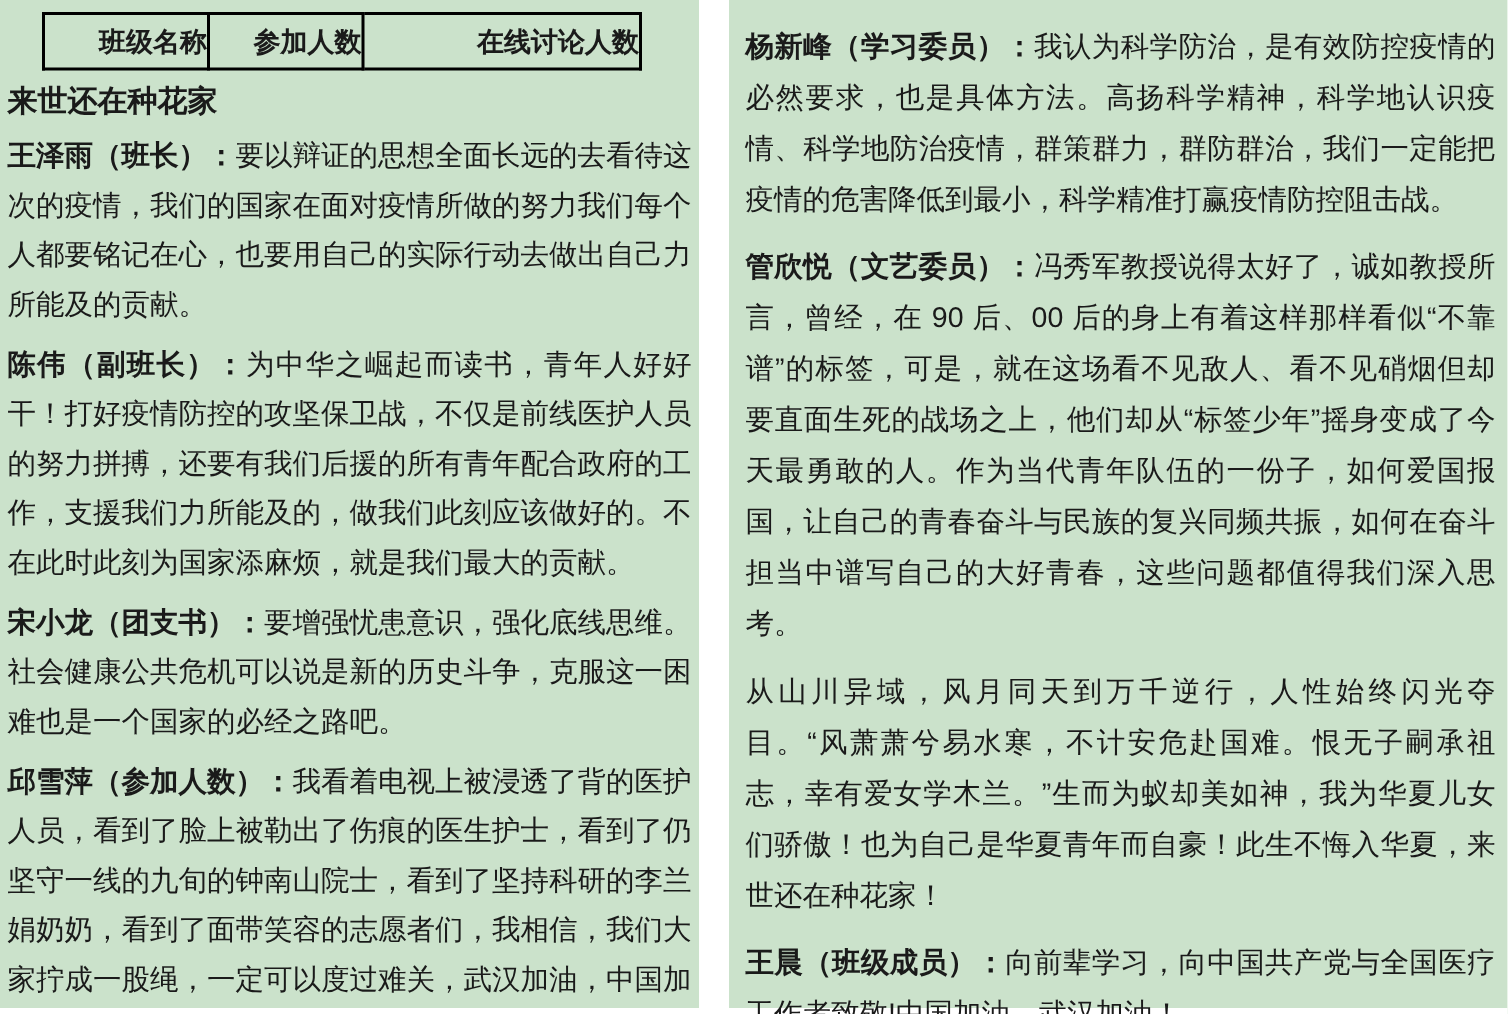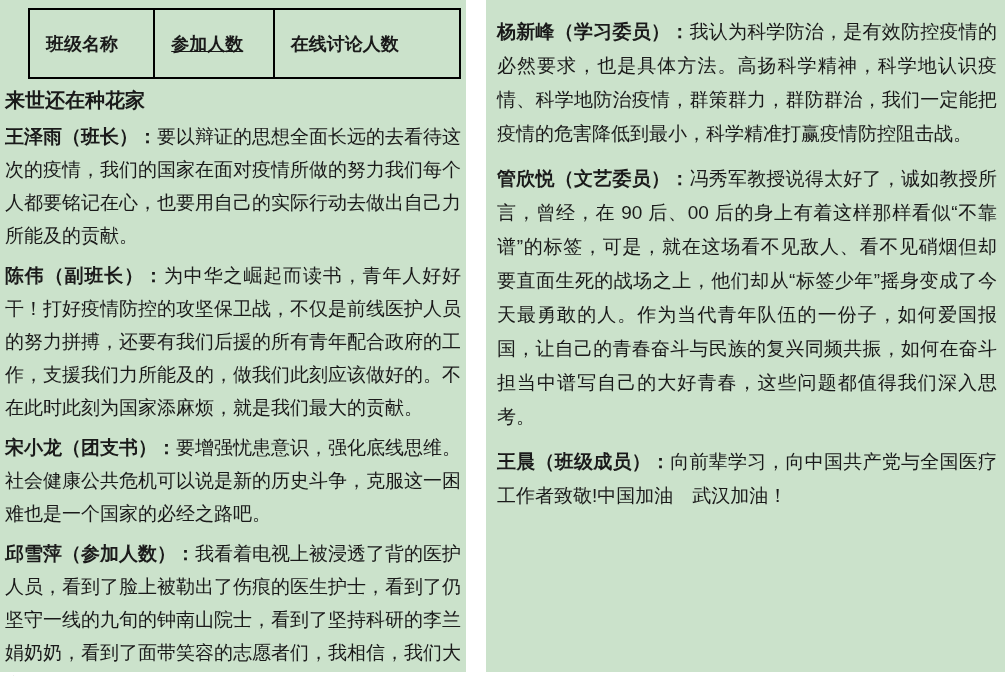--- a/index.html
+++ b/index.html
@@ -36,29 +36,29 @@
     padding: 7px 8px 0 11px;
   }
   table.stats {
     border-collapse: collapse;
     margin: 8px 0 0 23px;
     table-layout: fixed;
     background: transparent;
   }
   table.stats th, table.stats td {
     border: 2px solid #000000;
-    text-align: left;
+    text-align: right;
     vertical-align: middle;
     font-size: 18px;
-    padding: 16px;
+    padding: 0;
   }
   table.stats th { font-weight: bold; height: 35px; }
   table.stats td { font-weight: normal; height: 42px; }
   .col-1 { width: 108px; }
-  .col-2 { width: 101px; text-decoration: underline; }
+  .col-2 { width: 101px; }
   .col-3 { width: 183px; }
   .doc-heading {
     font-size: 20px;
     font-weight: bold;
     margin: 8px 0 2px 0;
     line-height: 26px;
   }
   p.speech {
     font-size: 19px;
     line-height: 33px;
@@ -98,18 +98,19 @@
     <p class="speech"><span class="spk">邱雪萍（参加人数）：</span><span>我看着电视上被浸透了背的医护人员，看到了脸上被勒出了伤痕的医生护士，看到了仍坚守一线的九旬的钟南山院士，看到了坚持科研的李兰娟奶奶，看到了面带笑容的志愿者们，我相信，我们大家拧成一股绳，一定可以度过难关，武汉加油，中国加油！</span></p>
 
   </div>
 
   <div class="panel panel-right">
 
     <p class="speech"><span class="spk">杨新峰（学习委员）：</span><span>我认为科学防治，是有效防控疫情的必然要求，也是具体方法。高扬科学精神，科学地认识疫情、科学地防治疫情，群策群力，群防群治，我们一定能把疫情的危害降低到最小，科学精准打赢疫情防控阻击战。</span></p>
 
     <p class="speech"><span class="spk">管欣悦（文艺委员）：</span><span>冯秀军教授说得太好了，诚如教授所言，曾经，在 90 后、00 后的身上有着这样那样看似“不靠谱”的标签，可是，就在这场看不见敌人、看不见硝烟但却要直面生死的战场之上，他们却从“标签少年”摇身变成了今天最勇敢的人。作为当代青年队伍的一份子，如何爱国报国，让自己的青春奋斗与民族的复兴同频共振，如何在奋斗担当中谱写自己的大好青春，这些问题都值得我们深入思考。</span></p>
 
+    <p class="speech"><span class="spk"></span><span>从山川异域，风月同天到万千逆行，人性始终闪光夺目。“风萧萧兮易水寒，不计安危赴国难。恨无子嗣承祖志，幸有爱女学木兰。”生而为蚁却美如神，我为华夏儿女们骄傲！也为自己是华夏青年而自豪！此生不悔入华夏，来世还在种花家！</span></p>
 
     <p class="speech"><span class="spk">王晨（班级成员）：</span><span>向前辈学习，向中国共产党与全国医疗工作者致敬!中国加油　武汉加油！</span></p>
 
   </div>
 
 </div>
 
 </body></html>

